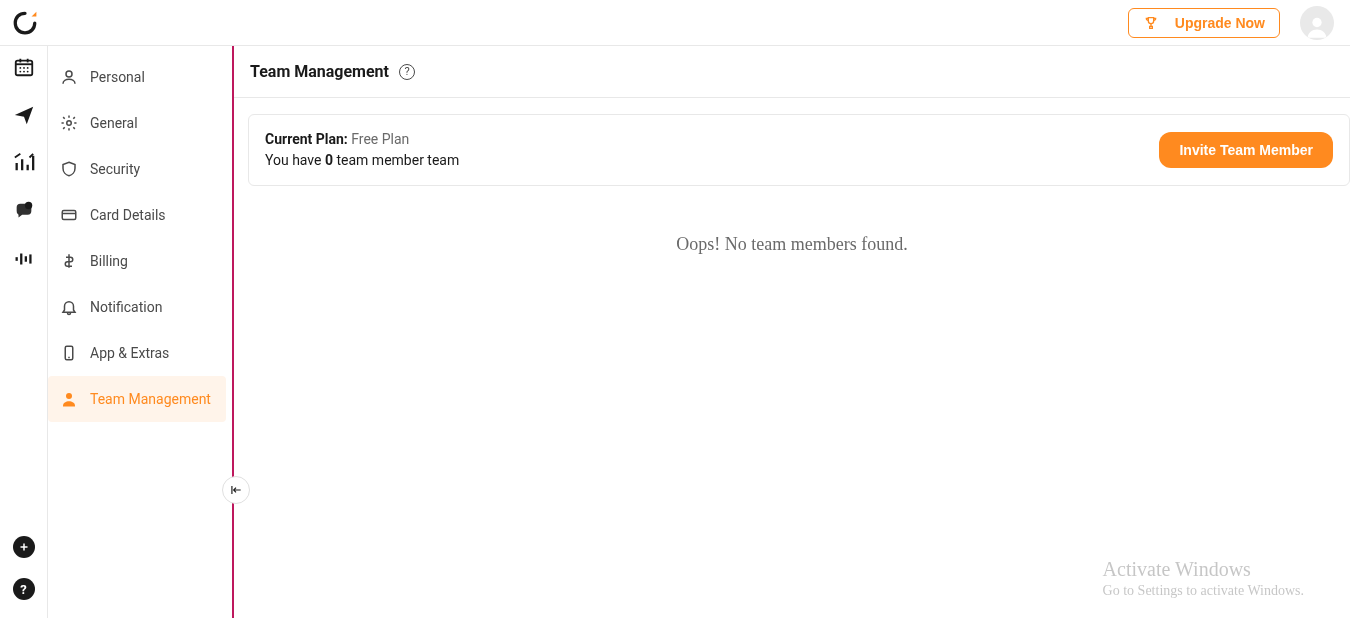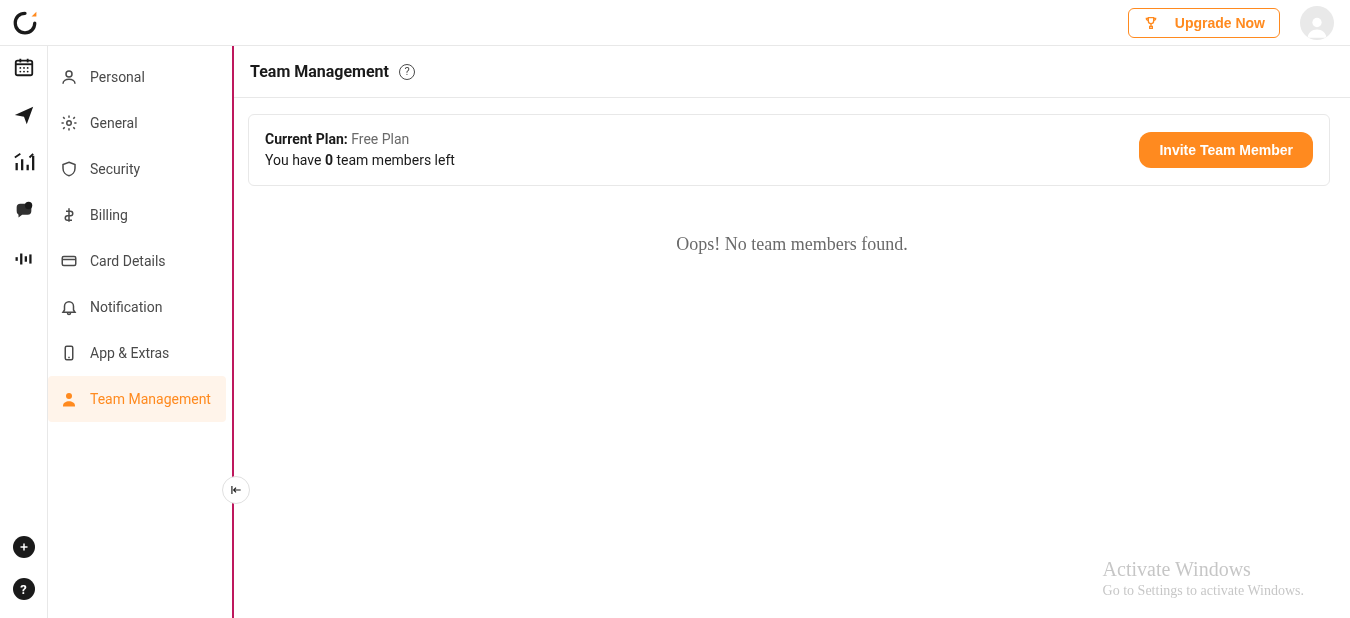--- a/index.html
+++ b/index.html
@@ -155,21 +155,21 @@
       border: 1.5px solid #4a4a4a;
       border-radius: 50%;
       display: inline-flex;
       align-items: center; justify-content: center;
       font-size: 11px;
       color: #4a4a4a;
       cursor: pointer;
     }
 
     .plan-card {
-      margin: 16px 20px 0 14px;
+      margin: 16px 0 0 14px;
       border: 1px solid #e8e8e8;
       border-radius: 6px;
       padding: 14px 16px;
       display: flex;
       align-items: center;
     }
     .plan-info { font-size: 14px; color: #1a1a1a; line-height: 1.5; }
     .plan-info .muted { color: #6a6a6a; }
     .plan-info .bold { font-weight: 700; }
     .invite-btn {
@@ -310,33 +310,33 @@
     <span class="icn">
         <svg viewBox="0 0 24 24" fill="none" stroke="currentColor" stroke-width="2">
           <path d="M12 3l8 3v5c0 5-3.5 9-8 10-4.5-1-8-5-8-10V6l8-3z"></path>
         </svg>
       </span>
     <span>Security</span>
   </div>
   <div class="side-item">
     <span class="icn">
         <svg viewBox="0 0 24 24" fill="none" stroke="currentColor" stroke-width="2">
-          <path d="M12 3v18M8 7h6a3 3 0 0 1 0 6H10a3 3 0 0 0 0 6h6"></path>
-        </svg>
-      </span>
-    <span>Billing</span>
-  </div>
-  <div class="side-item">
-    <span class="icn">
-        <svg viewBox="0 0 24 24" fill="none" stroke="currentColor" stroke-width="2">
           <rect x="3" y="6" width="18" height="12" rx="2"></rect>
           <line x1="3" y1="10" x2="21" y2="10"></line>
         </svg>
       </span>
     <span>Card Details</span>
+  </div>
+  <div class="side-item">
+    <span class="icn">
+        <svg viewBox="0 0 24 24" fill="none" stroke="currentColor" stroke-width="2">
+          <path d="M12 3v18M8 7h6a3 3 0 0 1 0 6H10a3 3 0 0 0 0 6h6"></path>
+        </svg>
+      </span>
+    <span>Billing</span>
   </div>
   <div class="side-item">
     <span class="icn">
         <svg viewBox="0 0 24 24" fill="none" stroke="currentColor" stroke-width="2">
           <path d="M6 16V11a6 6 0 0 1 12 0v5l2 3H4l2-3zM10 20a2 2 0 0 0 4 0"></path>
         </svg>
       </span>
     <span>Notification</span>
   </div>
   <div class="side-item">
@@ -377,21 +377,21 @@
       <div>
         <span class="bold">Current Plan:</span>
         <span class="muted"> </span>
         <span class="muted">Free Plan</span>
       </div>
       <div>
         <span>You have</span>
         <span> </span>
         <span class="bold">0</span>
         <span> </span>
-        <span>team members left</span>
+        <span>team member team</span>
       </div>
     </div>
     <button class="invite-btn">
       <span>Invite Team Member</span>
     </button>
   </div>
 
   <div class="empty-msg">Oops! No team members found.</div>
 
   <div class="watermark">

